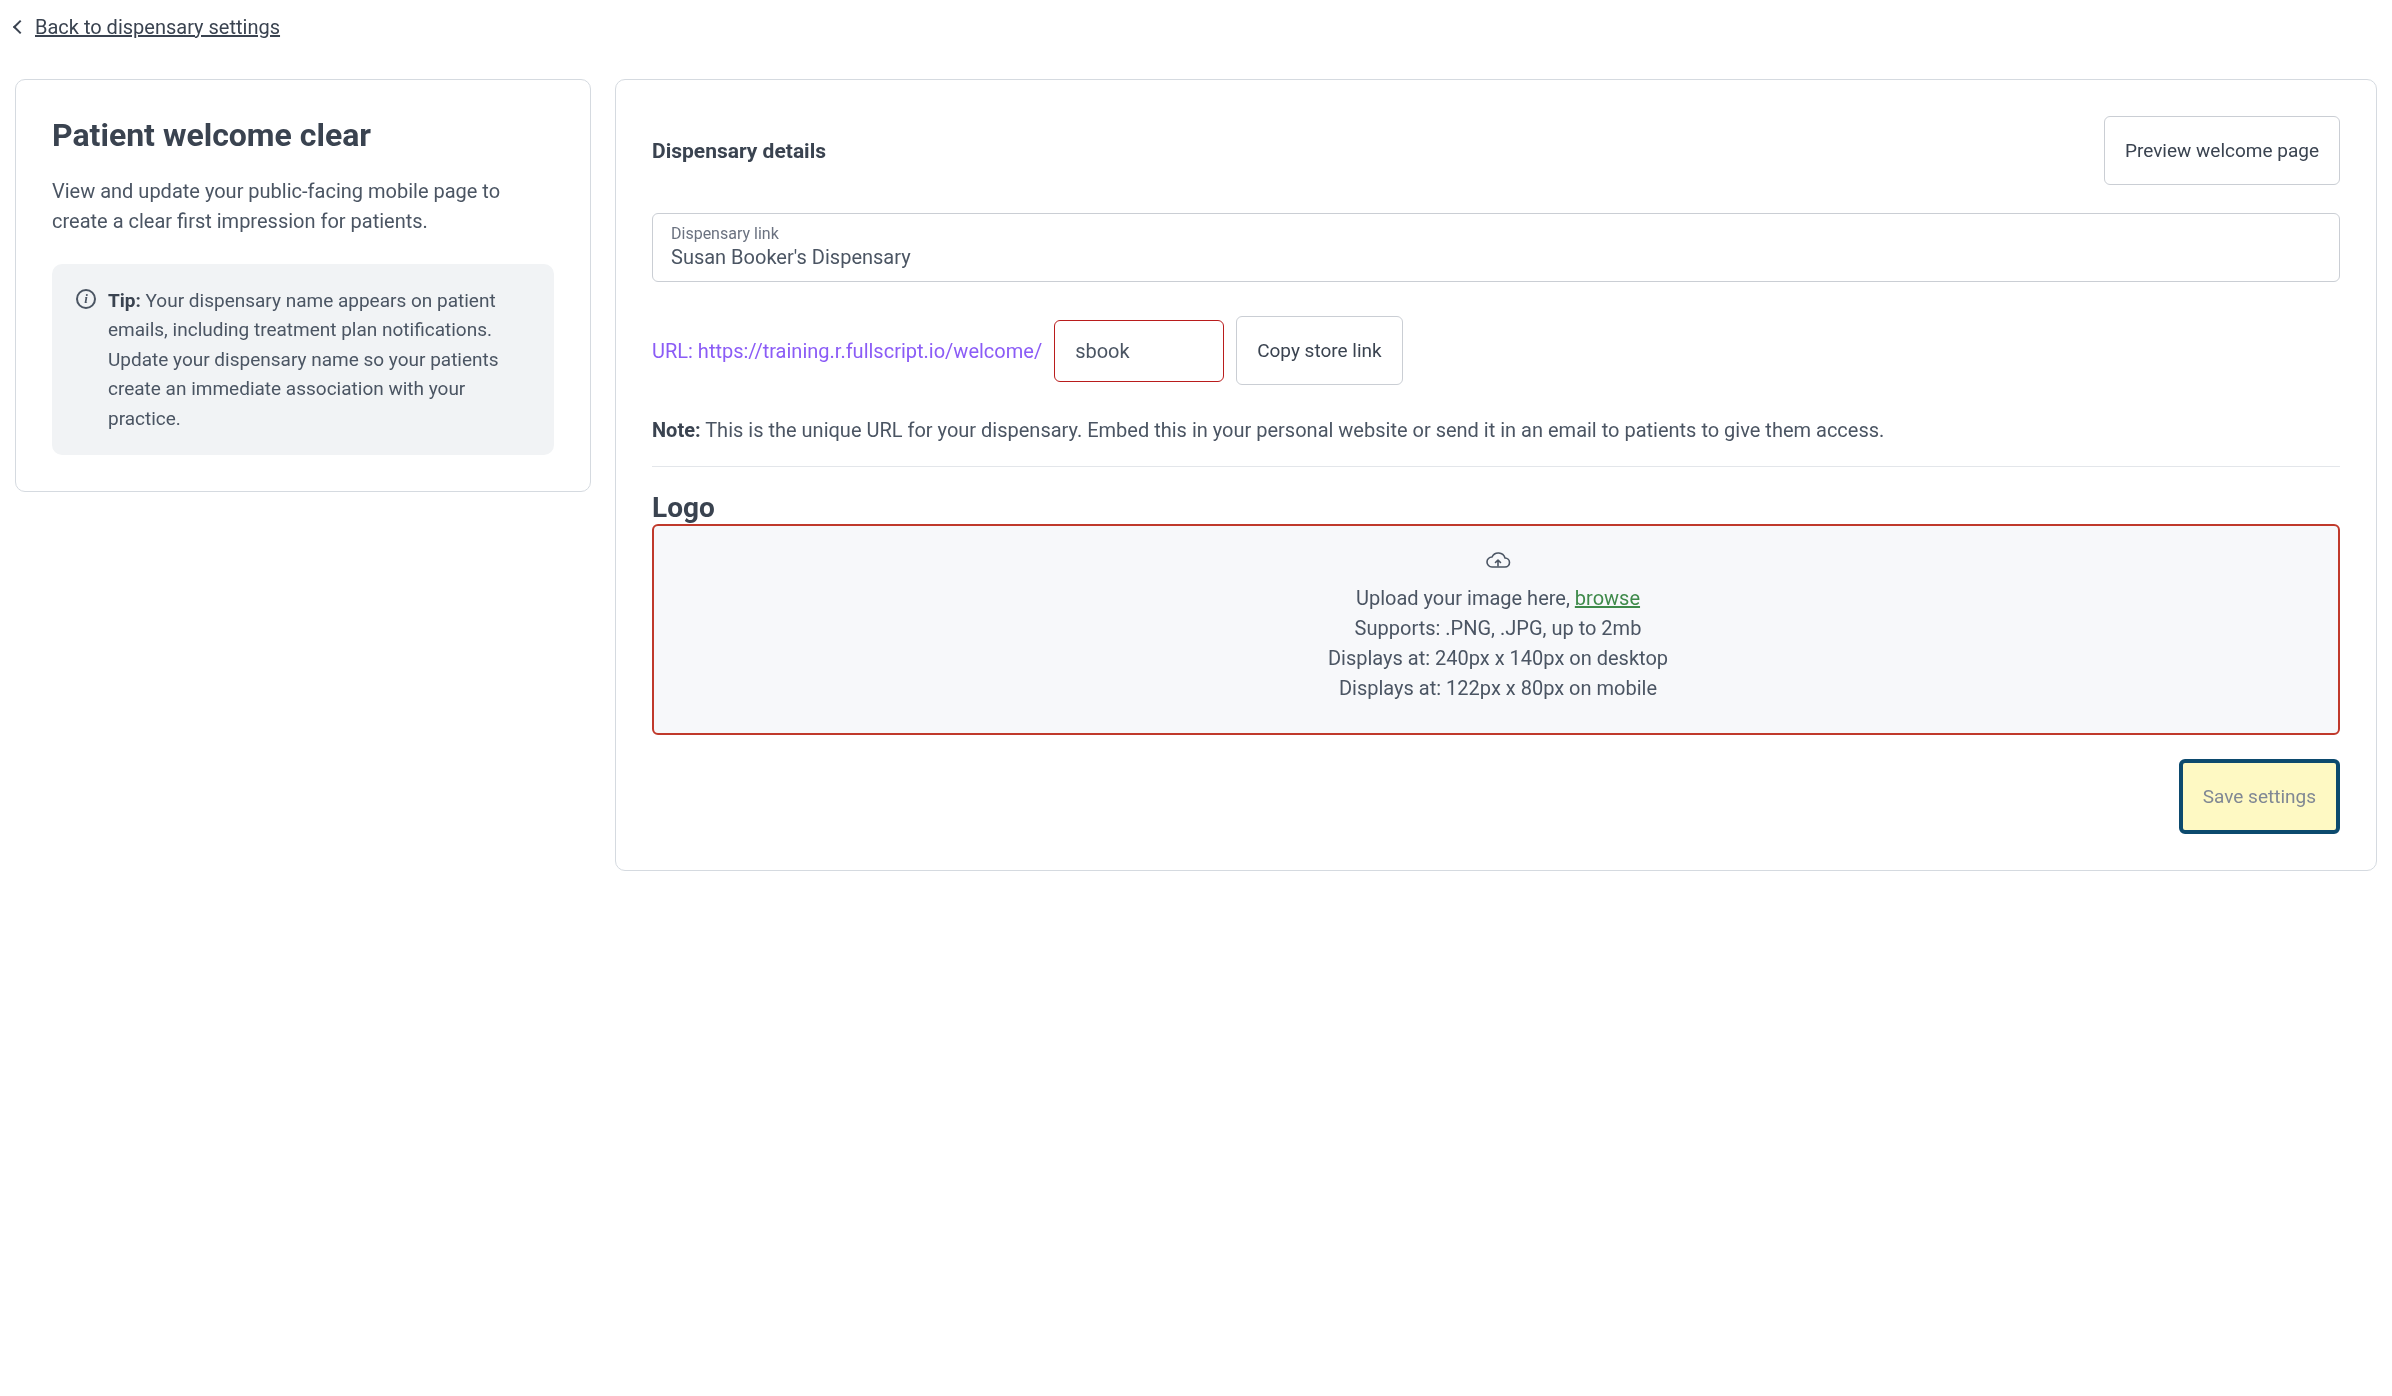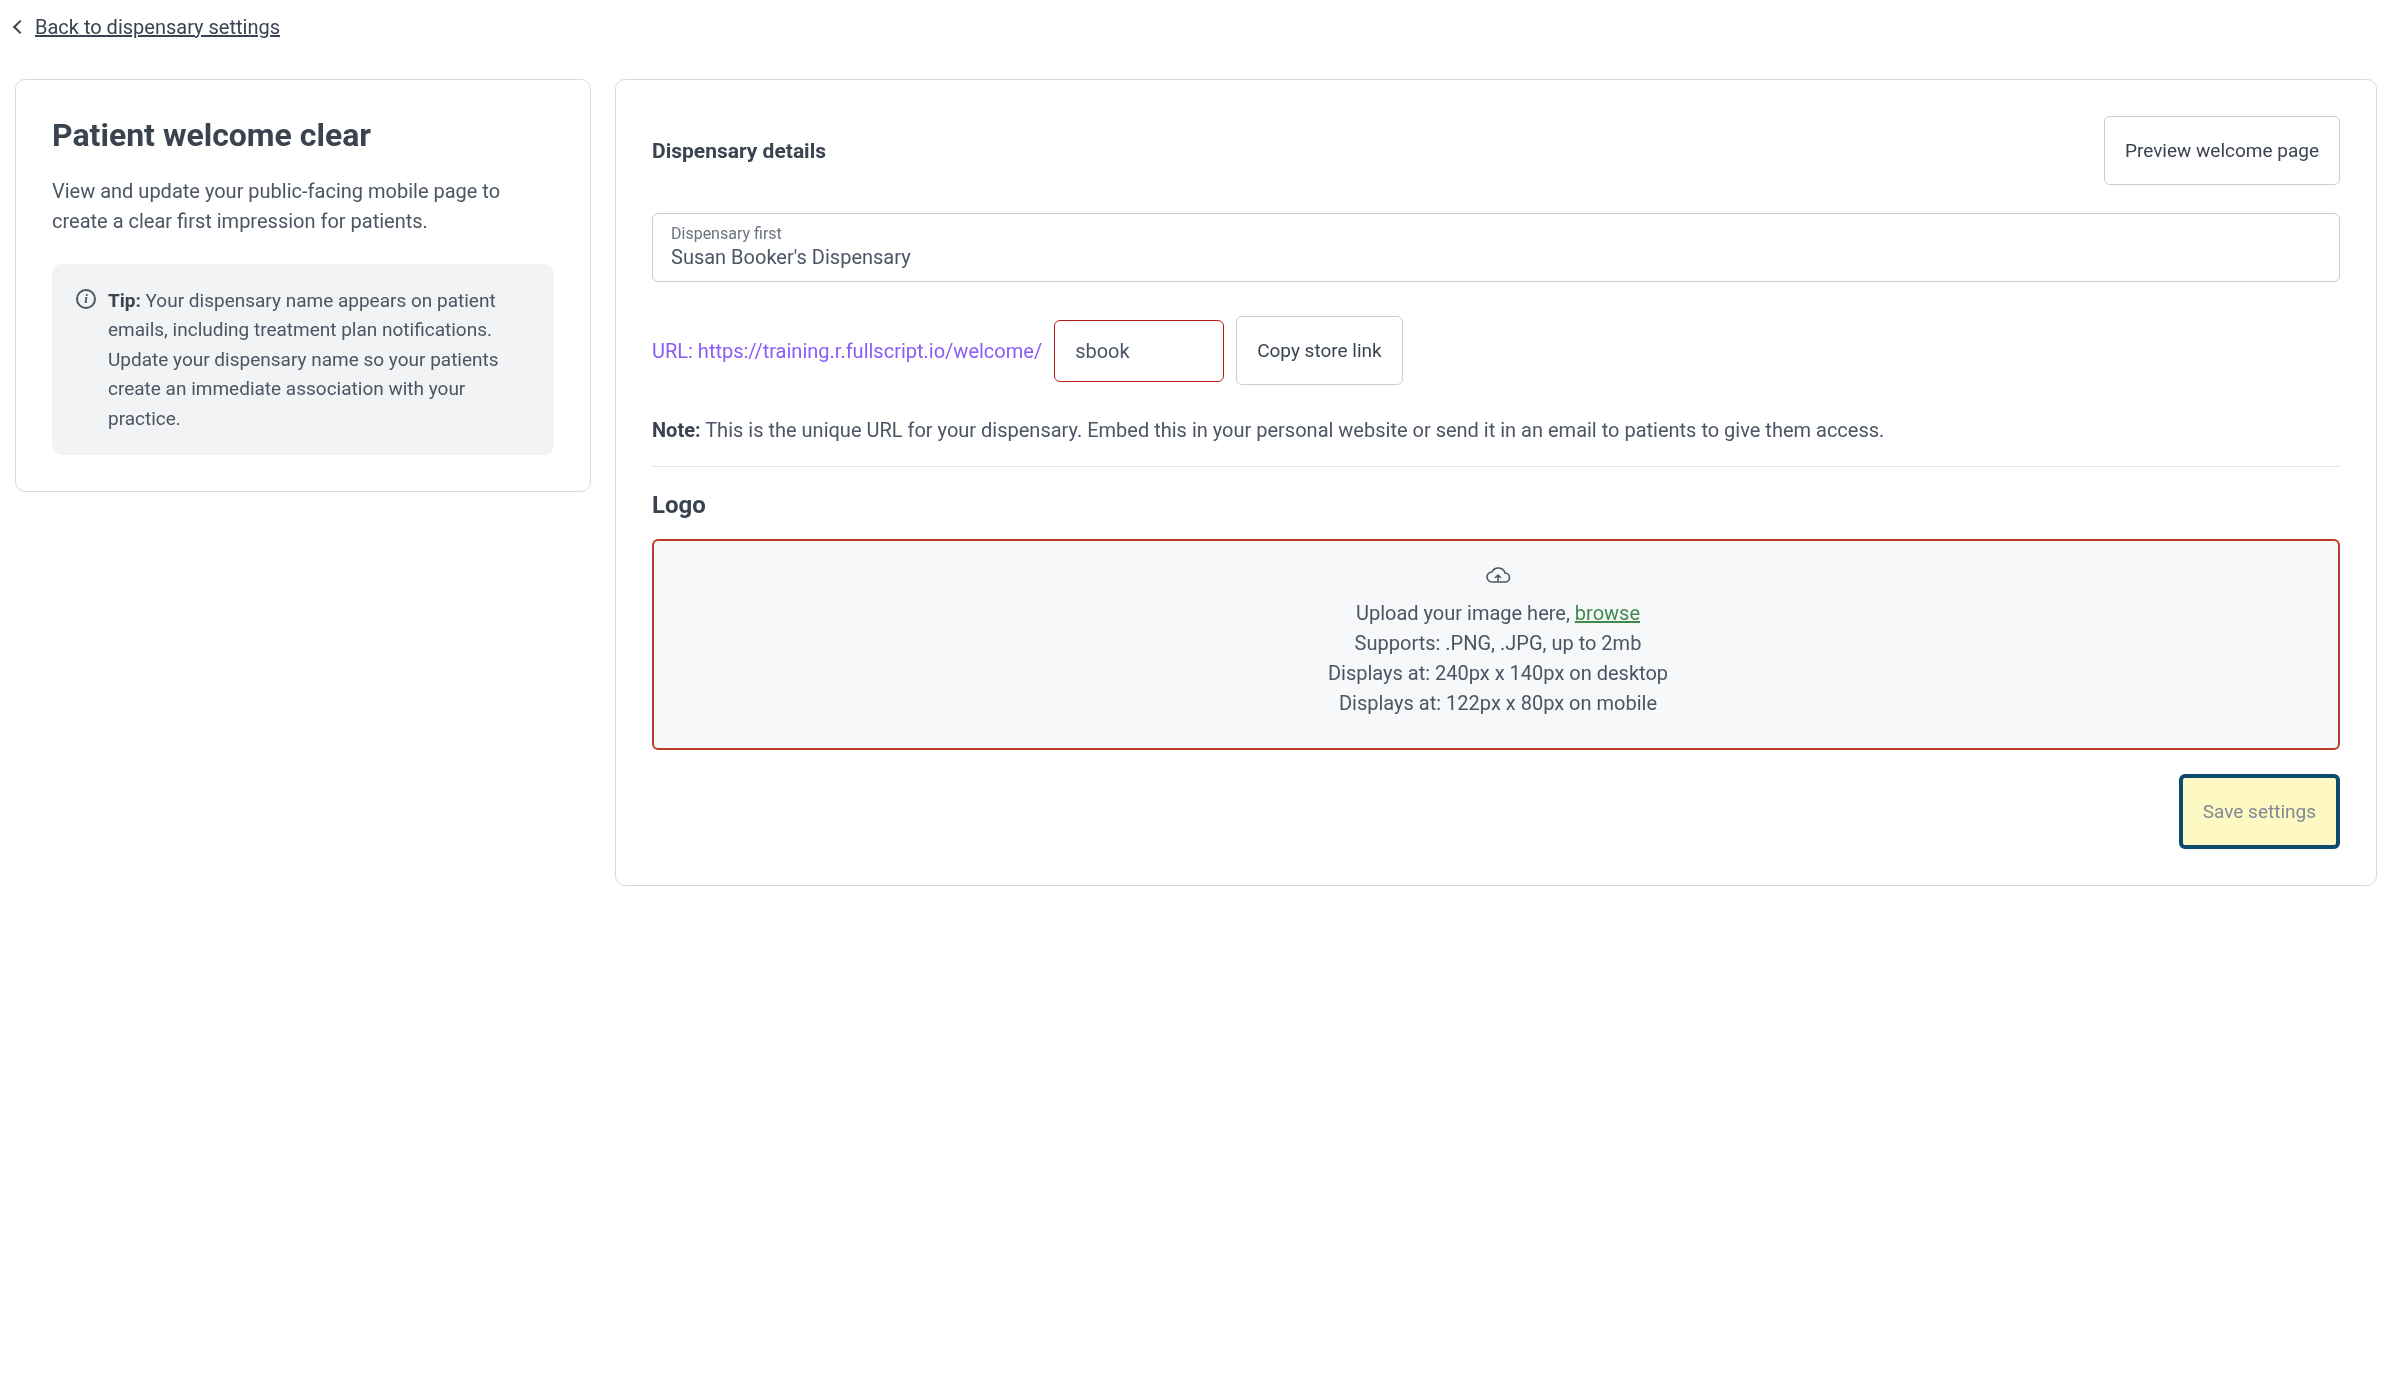--- a/index.html
+++ b/index.html
@@ -171,24 +171,23 @@
   .note-text strong {
     font-weight: 700;
     color: #3a4350;
   }
   .divider {
     border: none;
     border-top: 1px solid #e3e6ea;
     margin: 10px 0 24px 0;
   }
   .logo-heading {
-    font-size: 24px;
-    font-weight: 700;
-    color: #3a4350;
-    margin-bottom: 20px;
+    font-size: 28px;
+    font-weight: 700;
+    color: #3a4350;
   }
   .upload-box {
     border: 2px solid #c0392b;
     background: #f7f8fa;
     border-radius: 6px;
     padding: 26px 16px 30px 20px;
     text-align: center;
     margin-bottom: 24px;
   }
   .cloud-icon {
@@ -232,21 +231,21 @@
     </div>
   </div>
 
   <div class="card right-card">
     <div class="details-header">
       <div class="section-heading">Dispensary details</div>
       <button class="btn">Preview welcome page</button>
     </div>
 
     <div class="field-wrap">
-      <label class="field-label">Dispensary first</label>
+      <label class="field-label">Dispensary link</label>
       <input type="text" class="field-value" value="Susan Booker's Dispensary" style="">
     </div>
 
     <div class="url-row">
       <span class="url-label">URL: https://training.r.fullscript.io/welcome/</span>
       <input type="text" class="url-input" value="sbook" style="">
       <button class="btn">Copy store link</button>
     </div>
 
     <p class="note-text">

